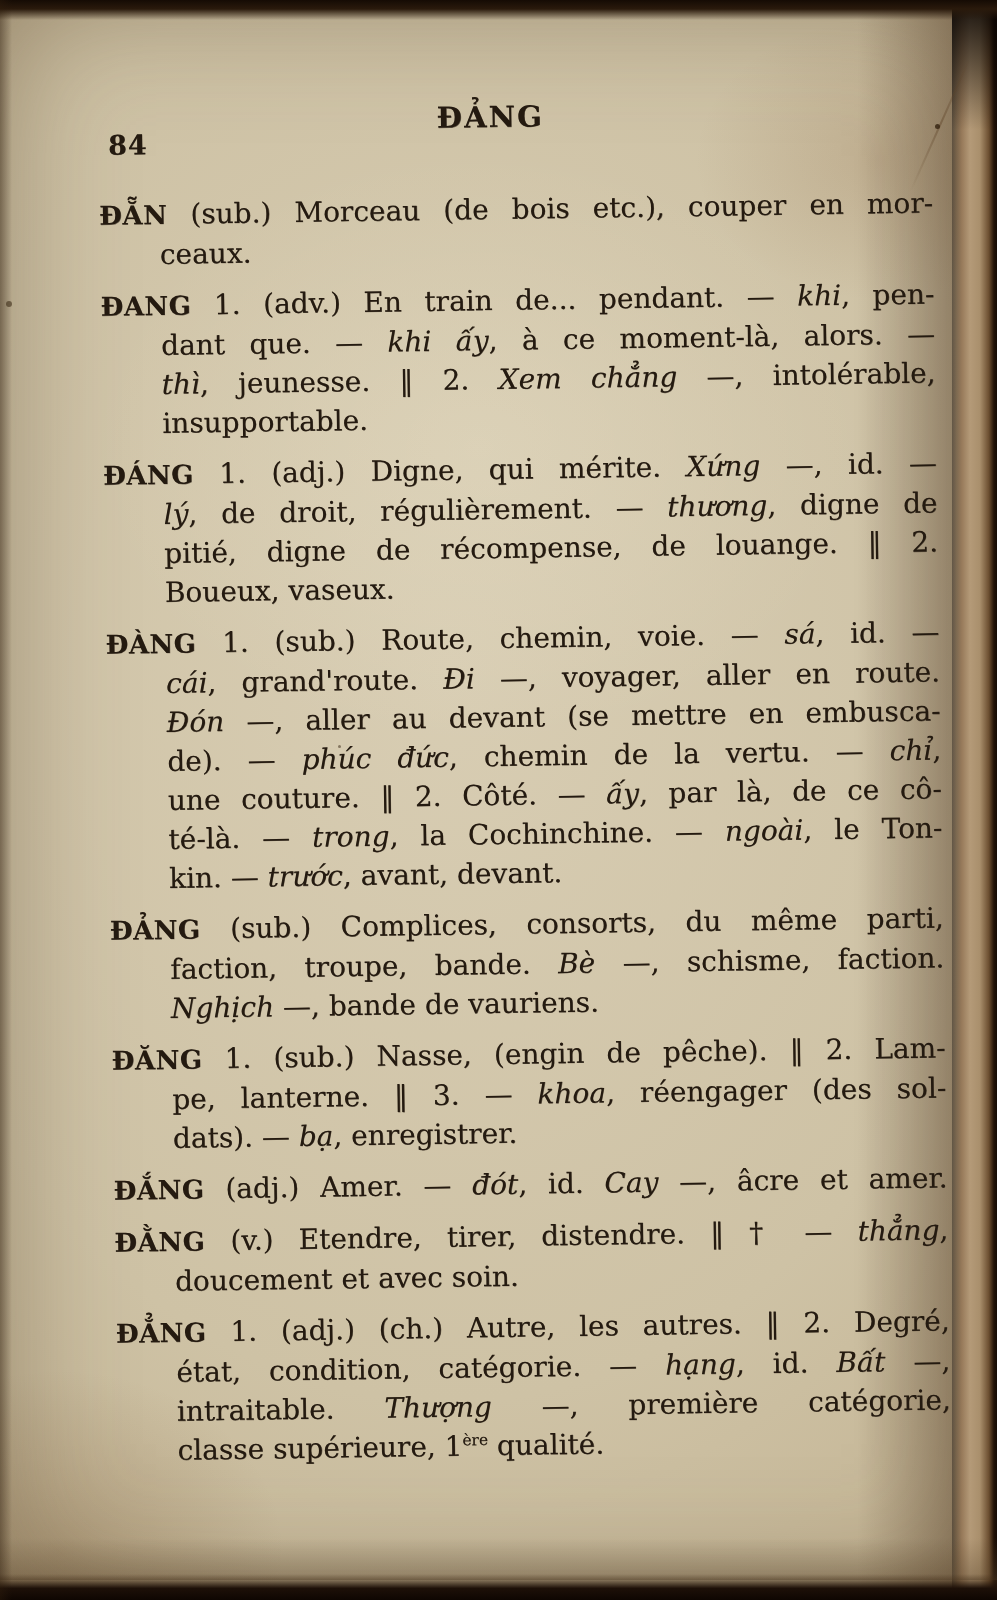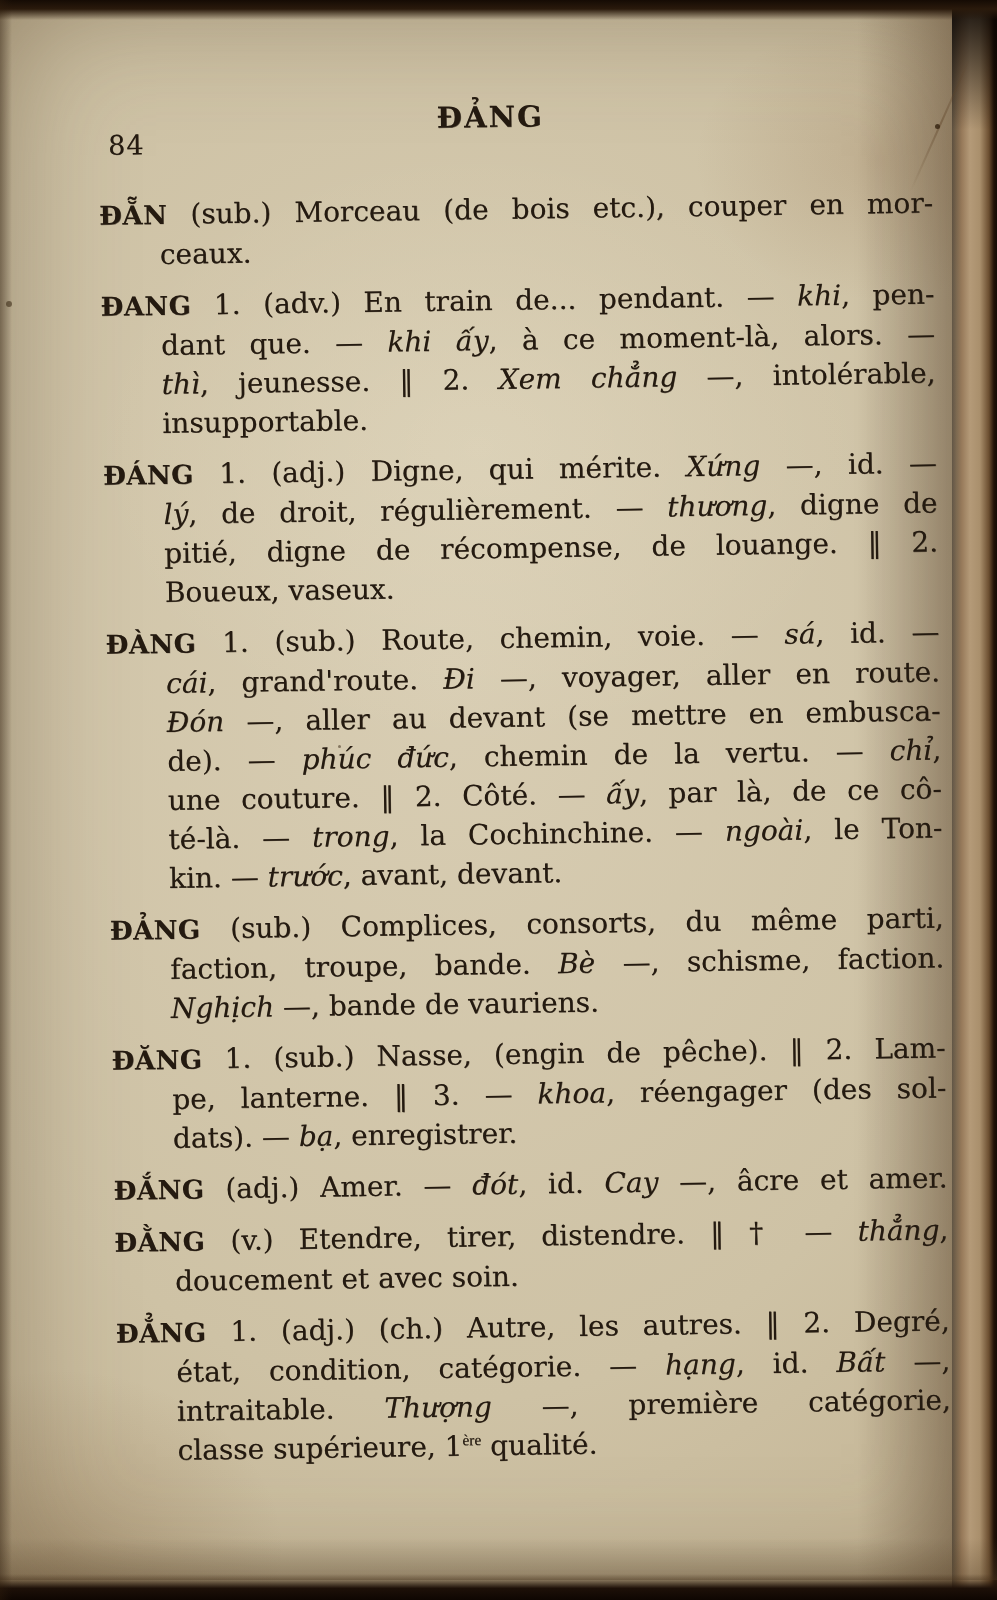--- a/index.html
+++ b/index.html
@@ -69,33 +69,33 @@
     transform:rotate(-0.85deg);
     transform-origin:50% 42%;
     text-shadow:0.3px 0.3px 0.6px rgba(36,26,16,0.55);
   }
   .running-head{
     position:absolute;top:100px;left:0;width:100%;
     text-align:center;font-weight:bold;font-size:29px;letter-spacing:2px;
   }
   .page-num{
     position:absolute;top:124px;left:116px;
-    font-weight:normal;font-size:27px;letter-spacing:1px;
+    font-weight:bold;font-size:27px;letter-spacing:1px;
   }
   .entries-list{
     position:absolute;top:190px;left:106px;width:834px;
     font-size:28px;line-height:39px;
   }
   .entry{margin:0 0 12px 0;padding:0;}
   .line{display:block;}
   .line.cont{padding-left:60px;}
   .line.just{text-align:justify;text-align-last:justify;}
   .run-hw{font-weight:bold;font-size:26px;letter-spacing:0.5px;}
   .run-i{font-style:italic;}
-  .run-sup{vertical-align:super;font-size:0.55em;line-height:0;font-family:Liberation Serif, serif;}
+  .run-sup{vertical-align:super;font-size:0.55em;line-height:0;}
 </style>
 </head>
 <body>
 
 <div class="paper"></div>
 <div class="right-shade"></div>
 <div class="right-band"></div>
 <div class="right-band-top"></div>
 <div class="crease"></div>
 <div class="top-edge"></div>

